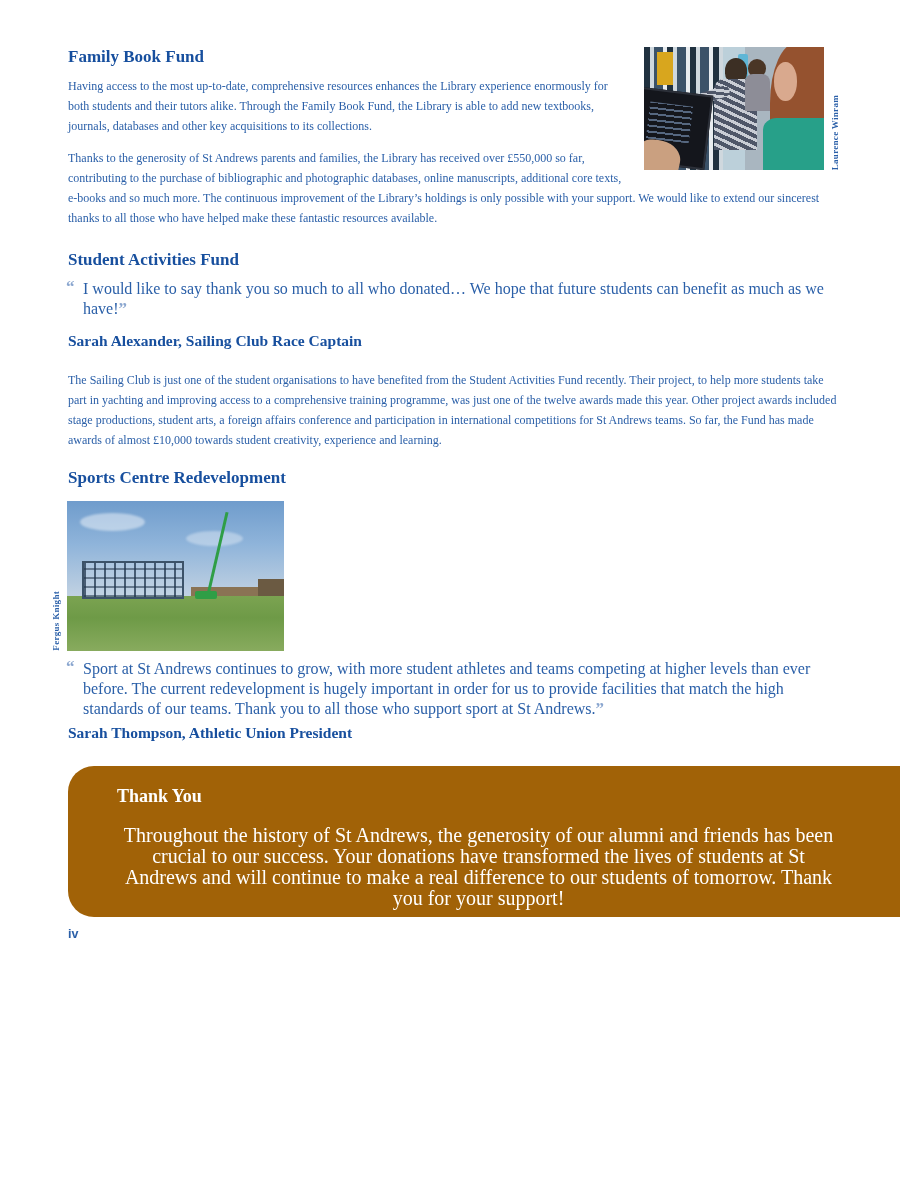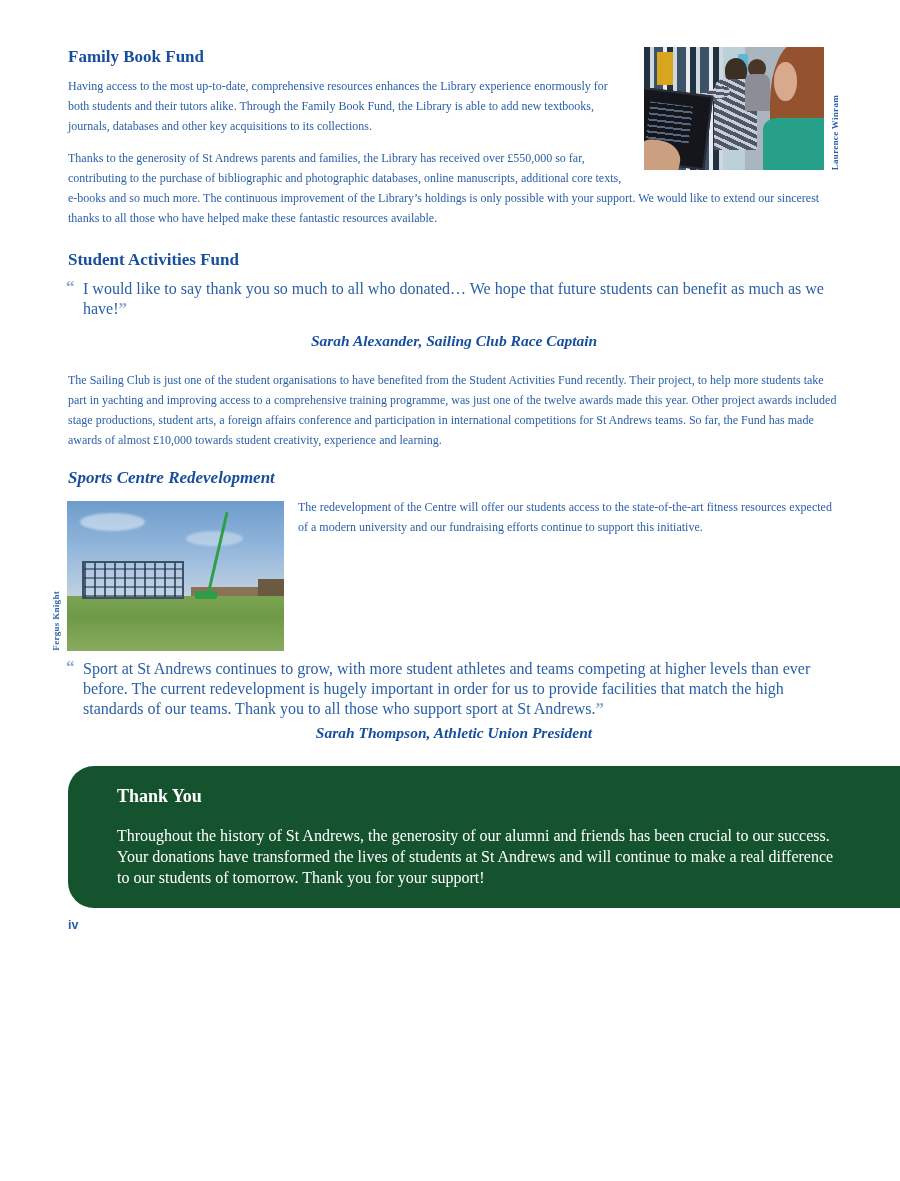--- a/index.html
+++ b/index.html
@@ -10,38 +10,38 @@
     overflow:hidden;
     position:relative;
   }
   .page { padding:47px 60px 0 68px; box-sizing:border-box; }
 
   h3.sec {
     font-size:17px; font-weight:bold; color:#174f9e;
     margin:0 0 9px 0; line-height:20px;
   }
   h3.mt-a { margin-top:22px; }
-  h3.mt-b { margin-top:18px;font-style:italic; }
+  h3.mt-b { margin-top:18px; }
   p.body {
     font-size:12px; line-height:20px; color:#2a5fa8;
     margin:0 0 12px 0;
   }
   p.tight { margin-bottom:0; }
 
   
   .quote {
     position:relative; padding-left:15px;
     font-size:16px; line-height:20px; color:#2a5fa8;
     margin:9px 0 0 0;
   }
   .qmark { color:#8aa6cf; font-weight:bold; font-size:17px; }
   .qopen { position:absolute; left:-2px; top:-2px; }
   .attribution {
-    text-align:center; font-weight:bold; color:#174f9e;
-    font-size:15.5px; line-height:19px; margin:12px 0 0 0;font-style:italic;
+    text-align:left; font-weight:bold; color:#174f9e;
+    font-size:15.5px; line-height:19px; margin:12px 0 0 0;
   }
 
   
   .lib-float {
     float:right; display:flex; align-items:flex-end; gap:7px;
     margin:0 0 10px 16px; height:123px;
   }
   .photo-lib { width:180px; height:123px; position:relative; overflow:hidden; background:#a9b6c0; flex:0 0 auto; }
   .credit-v {
     writing-mode:vertical-rl; transform:rotate(180deg);
@@ -87,28 +87,28 @@
     background:repeating-linear-gradient(90deg,rgba(45,65,88,0.8) 0 2px,rgba(200,215,230,0.25) 2px 10px),
                repeating-linear-gradient(0deg,rgba(45,65,88,0.8) 0 2px,transparent 2px 9px); }
   .sp-crane { left:64%; top:6%; width:3px; height:58%; background:#2f9e46; transform:rotate(13deg); transform-origin:bottom center; }
   .sp-crane-base { left:59%; top:60%; width:10%; height:5%; background:#2f9e46; border-radius:2px; }
   .sp-bldg { left:57%; top:57%; width:43%; height:8%; background:#8a7354; }
   .sp-bldg2 { left:88%; top:52%; width:12%; height:13%; background:#6b5a42; }
 
   
   .thankbox {
     margin:24px 0 0 68px;
-    background:#14532d;
+    background:#a16207;
     border-radius:26px 0 0 26px;
-    padding:18px 60px 20px 49px;
+    padding:18px 60px 8px 49px;
     box-sizing:border-box;
     color:#ffffff;
   }
   .thankbox h3 { font-size:18px; font-weight:bold; color:#ffffff; margin:0 0 17px 0; line-height:24px; }
-  .thankbox p { font-size:16px; line-height:21px; color:#ffffff; margin:0 0 16px 0; }
+  .thankbox p { font-size:20px; line-height:21px; color:#ffffff; margin:0 0 16px 0;text-align:center; }
   .thankbox p:last-child { margin-bottom:0; }
 
   .pagenum {
     margin:10px 0 0 68px;
     font-family:"Liberation Sans", sans-serif;
     font-weight:bold; font-size:12.5px; color:#2a5fa8;
   }
   .clear { clear:both; }
 </style>
 </head>
@@ -160,21 +160,20 @@
         <div class="sp sp-cloud1"></div>
         <div class="sp sp-cloud2"></div>
         <div class="sp sp-bldg"></div>
         <div class="sp sp-bldg2"></div>
         <div class="sp sp-grass"></div>
         <div class="sp sp-frame"></div>
         <div class="sp sp-crane"></div>
         <div class="sp sp-crane-base"></div>
       </div>
     </div>
-    <p class="body tight">The redevelopment of the Centre will offer our students access to the state-of-the-art fitness resources expected of a modern university and our fundraising efforts continue to support this initiative.</p>
     <div class="quote clear" style="margin-top:14px;">
       <span class="qmark qopen">“</span><span>Sport at St Andrews continues to grow, with more student athletes and teams competing at higher levels than ever before. The current redevelopment is hugely important in order for us to provide facilities that match the high standards of our teams. Thank you to all those who support sport at St Andrews.</span><span class="qmark">”</span>
     </div>
     <div class="attribution" style="margin-top:4px;">Sarah Thompson, Athletic Union President</div>
   </section>
 
 </div>
 
 <div class="thankbox">
   <h3>Thank You</h3>

